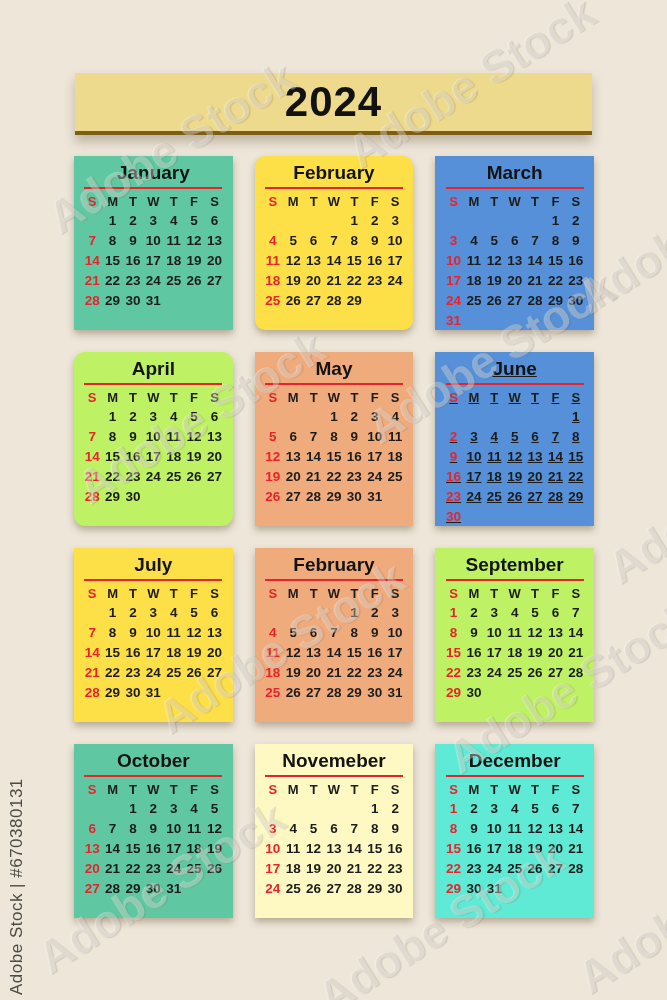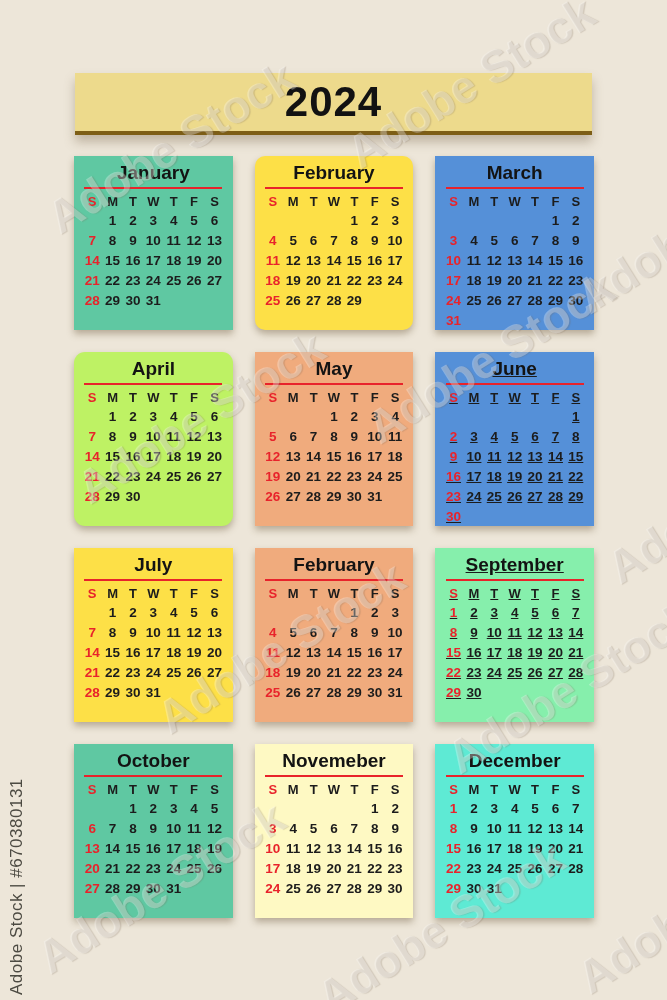--- a/index.html
+++ b/index.html
@@ -480,21 +480,21 @@
           <span>24</span>
           <span class="sun">25</span>
           <span>26</span>
           <span>27</span>
           <span>28</span>
           <span>29</span>
           <span>30</span>
           <span>31</span>
         </div>
   </section>
-      <section class="card" style="background: #86efac; text-decoration: underline;">
+      <section class="card" style="background: #bef264;">
     <h2 class="month-name">September</h2>
     <div class="rule"></div>
     <div class="wk">
           <span class="sun">S</span>
           <span>M</span>
           <span>T</span>
           <span>W</span>
           <span>T</span>
           <span>F</span>
           <span>S</span>

